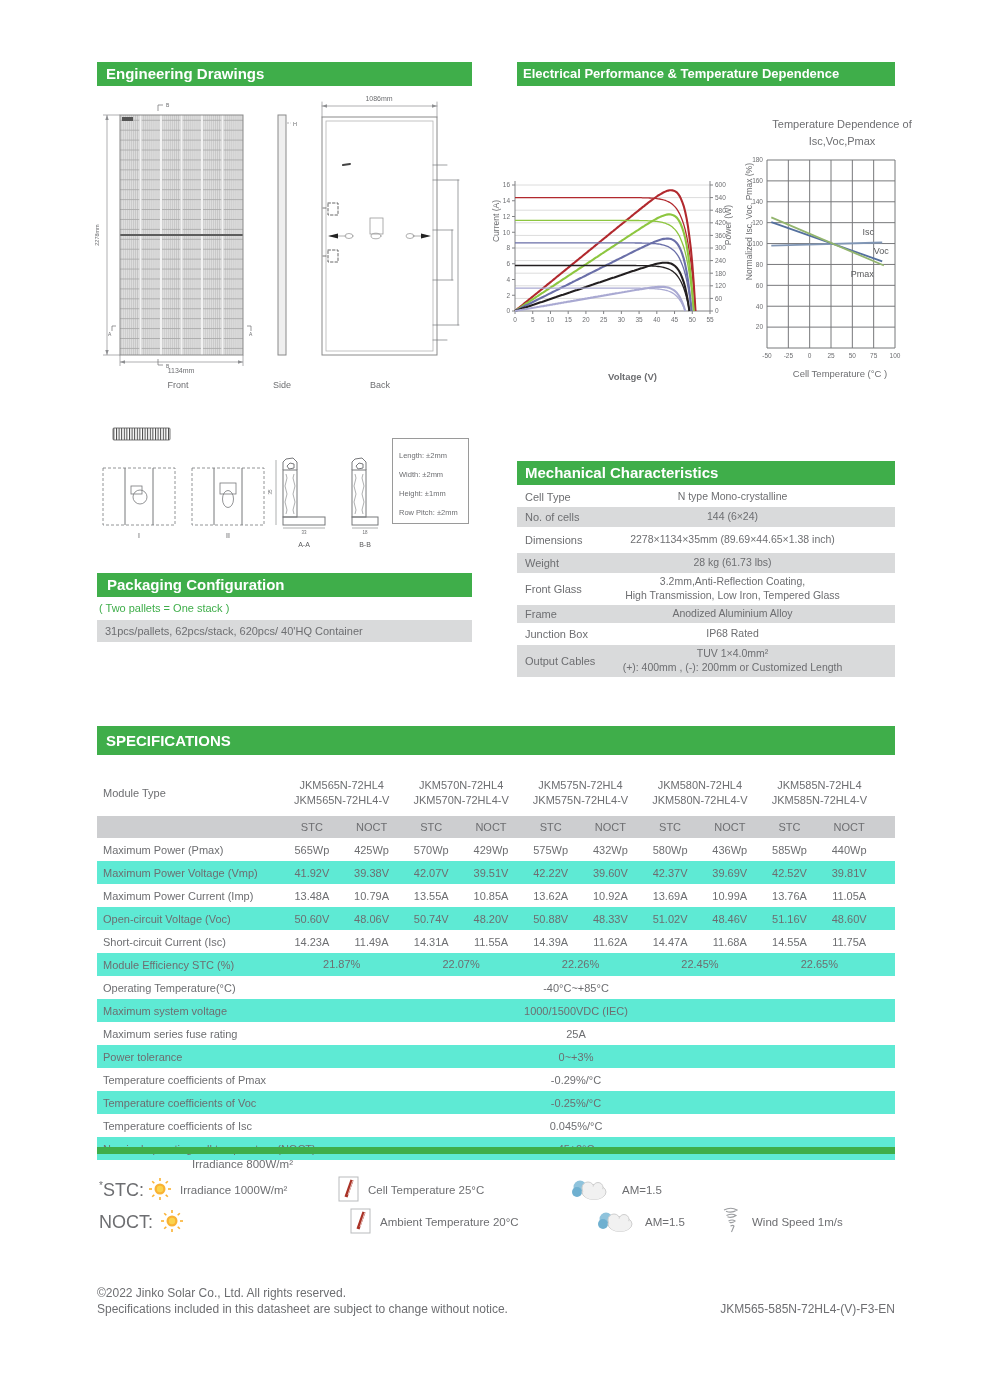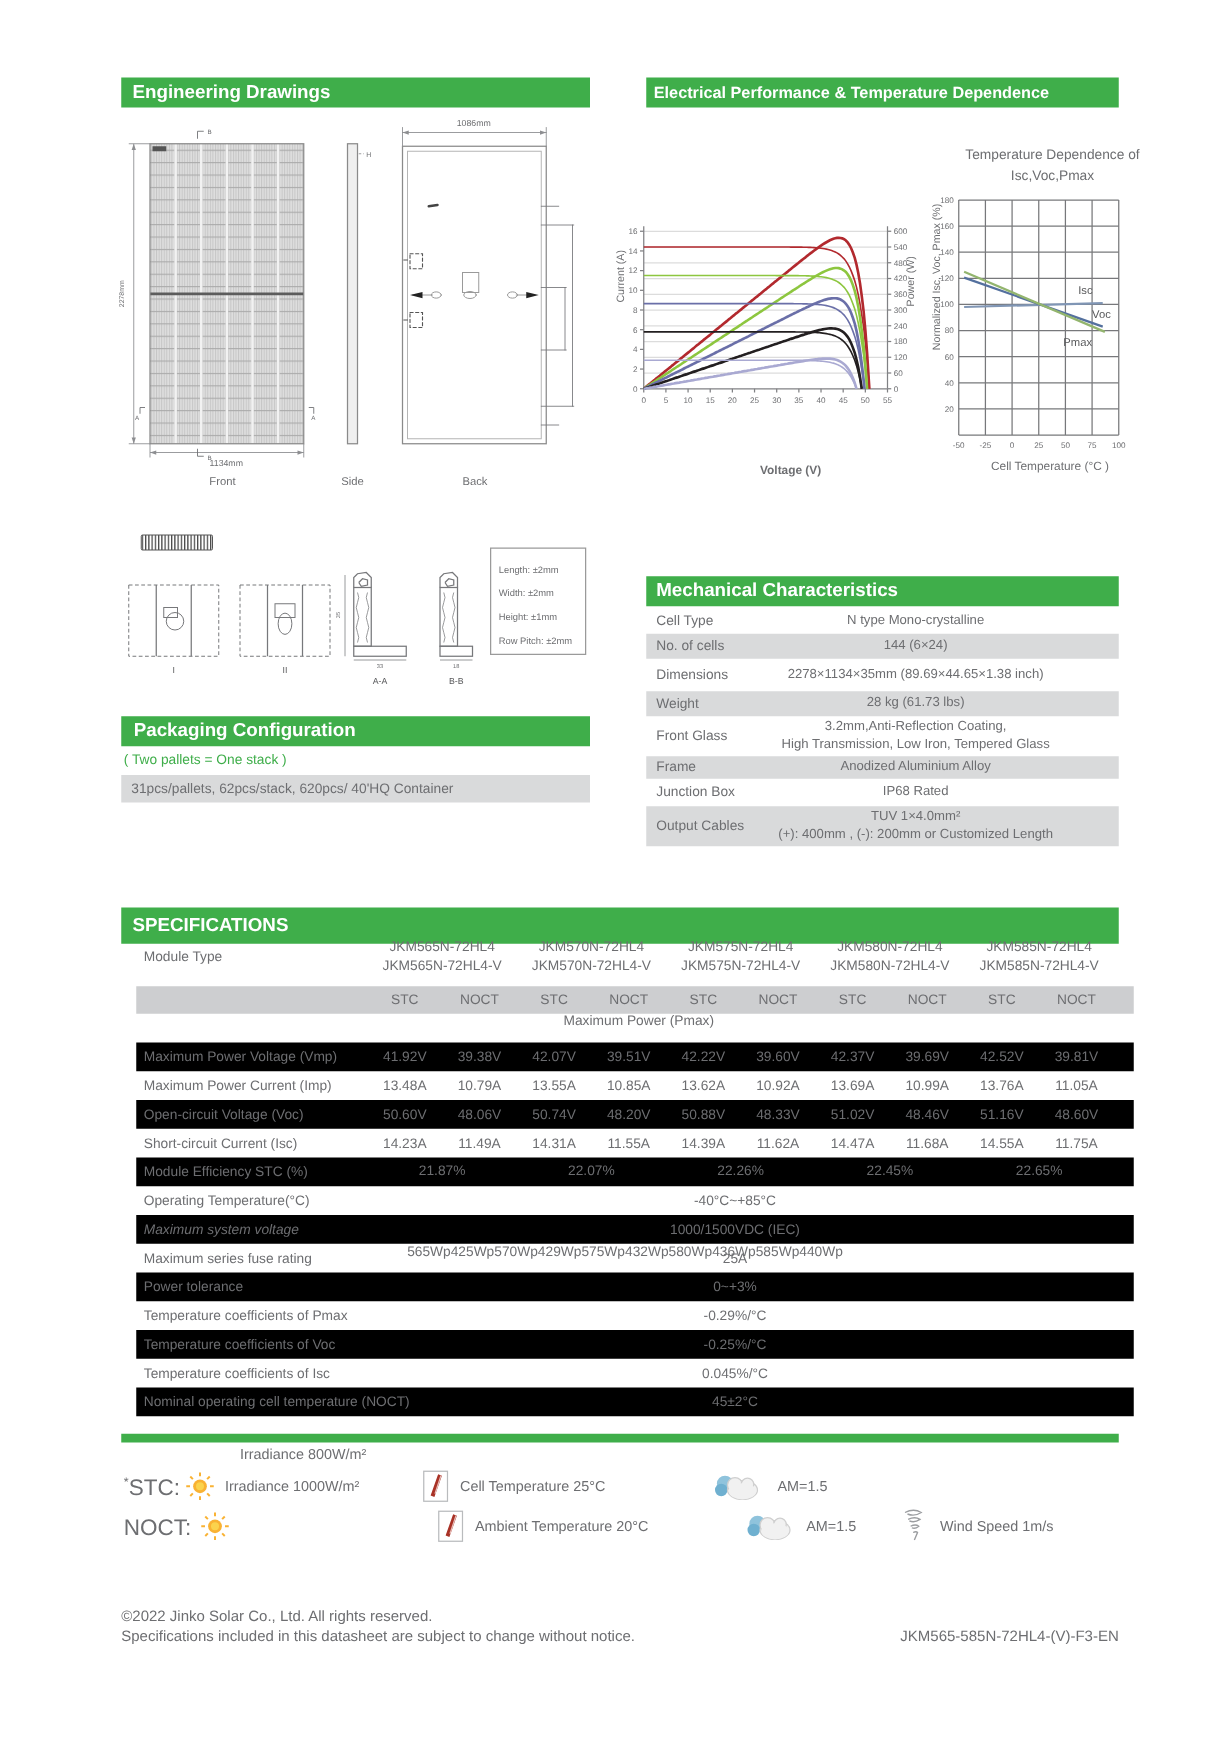--- a/index.html
+++ b/index.html
@@ -13,21 +13,21 @@
   .axis-label{position:absolute;text-align:center;font-size:9.5px;color:#6d6e71;}
   svg text{font-family:"Liberation Sans",sans-serif;}
   
   .mech-row{position:relative;width:378px;}
   .mech-row.gray{background:#d9dadb;}
   .mech-label{position:absolute;left:8px;top:50%;transform:translateY(-50%);font-size:11px;}
   .mech-value{position:absolute;left:55px;right:2px;top:50%;transform:translateY(-50%);
               text-align:center;font-size:10.5px;white-space:pre-line;line-height:1.3;}
   
   .spec-row{position:relative;width:798px;display:flex;align-items:center;}
-  .spec-row.gray{background:#000000;}
+  .spec-row.gray{background:#5eead4;}
   .spec-row.hdr{background:#cdced0;}
   .spec-label{flex:0 0 185px;padding-left:6px;font-size:11px;box-sizing:border-box;}
   .spec-mods{flex:1;display:flex;padding-right:16px;}
   .spec-mod{flex:1;text-align:center;font-size:11px;line-height:1.35;white-space:pre-line;}
   .spec-pair{flex:1;display:flex;}
   .spec-pair span{flex:1;text-align:center;font-size:11px;}
   .spec-single-val{position:absolute;left:160px;right:0;text-align:center;font-size:11px;}
   
   .leg-big{position:absolute;font-size:18px;color:#6d6e71;}
   .leg-big sup{font-size:10px;}
@@ -384,21 +384,21 @@
         <div class="mech-value">IP68 Rated</div>
       </div>
       <div class="mech-row gray" style="height: 32px;">
         <span class="mech-label">Output Cables</span>
         <div class="mech-value">TUV 1×4.0mm²
 (+): 400mm , (-): 200mm or Customized Length</div>
       </div>
     </div>
 
   <div class="green-bar" style="left:97px;top:726px;width:798px;height:29px;font-size:15px;line-height:29px;padding-left:9px;box-sizing:border-box;">SPECIFICATIONS</div>
-  <div class="abs" id="spec-rows" style="left:97px;top:742px;width:798px;margin-left:12px;">
+  <div class="abs" id="spec-rows" style="left:97px;top:769px;width:798px;">
       <div class="spec-row" style="height: 47px;">
         <span class="spec-label">Module Type</span>
         <div class="spec-mods">
           <div class="spec-mod">JKM565N-72HL4
 JKM565N-72HL4-V</div>
           <div class="spec-mod">JKM570N-72HL4
 JKM570N-72HL4-V</div>
           <div class="spec-mod">JKM575N-72HL4
 JKM575N-72HL4-V</div>
           <div class="spec-mod">JKM580N-72HL4
@@ -425,21 +425,21 @@
           <div class="spec-pair">
             <span>STC</span>
             <span>NOCT</span>
           </div>
           <div class="spec-pair">
             <span>STC</span>
             <span>NOCT</span>
           </div>
         </div>
       </div>
-      <div class="spec-row" style="height: 23px; flex-direction: column;">
+      <div class="spec-row" style="height: 23px;">
         <span class="spec-label">Maximum Power (Pmax)</span>
         <div class="spec-mods">
           <div class="spec-pair">
             <span>565Wp</span>
             <span>425Wp</span>
           </div>
           <div class="spec-pair">
             <span>570Wp</span>
             <span>429Wp</span>
           </div>
@@ -565,21 +565,21 @@
           <div class="spec-mod">22.26%</div>
           <div class="spec-mod">22.45%</div>
           <div class="spec-mod">22.65%</div>
         </div>
       </div>
       <div class="spec-row" style="height: 23px;">
         <span class="spec-label" style="flex: 0 0 380px;">Operating Temperature(°C)</span>
         <span class="spec-single-val">-40°C~+85°C</span>
       </div>
       <div class="spec-row gray" style="height: 23px;">
-        <span class="spec-label" style="flex: 0 0 380px; font-style: italic;">Maximum system voltage</span>
+        <span class="spec-label" style="flex: 0 0 380px;">Maximum system voltage</span>
         <span class="spec-single-val">1000/1500VDC (IEC)</span>
       </div>
       <div class="spec-row" style="height: 23px;">
         <span class="spec-label" style="flex: 0 0 380px;">Maximum series fuse rating</span>
         <span class="spec-single-val">25A</span>
       </div>
       <div class="spec-row gray" style="height: 23px;">
         <span class="spec-label" style="flex: 0 0 380px;">Power tolerance</span>
         <span class="spec-single-val">0~+3%</span>
       </div>

